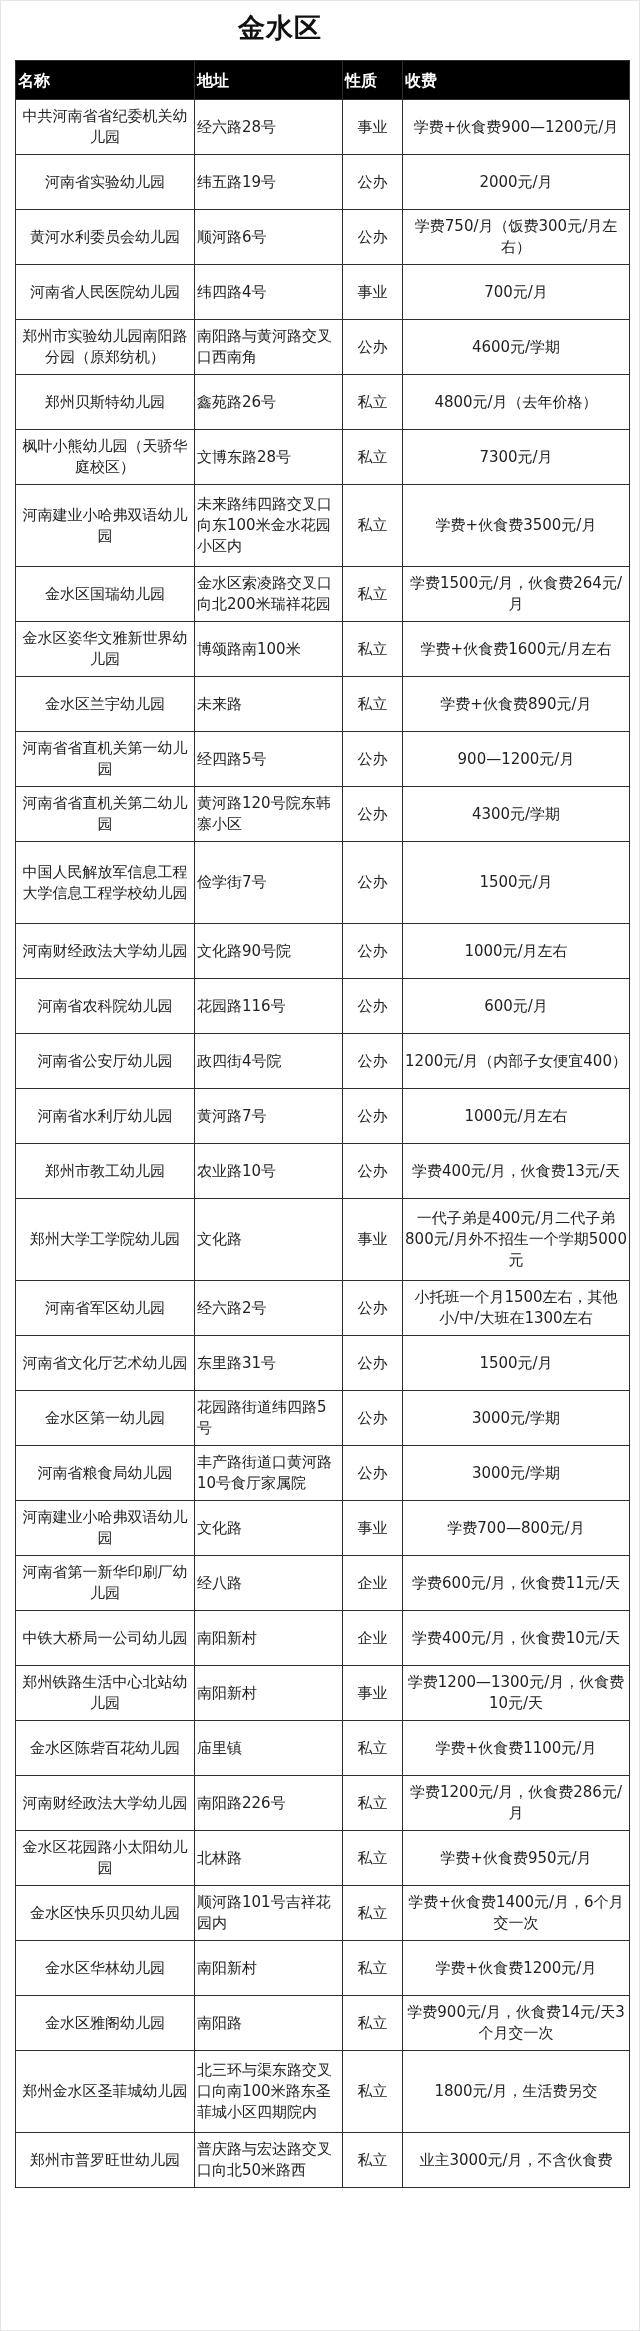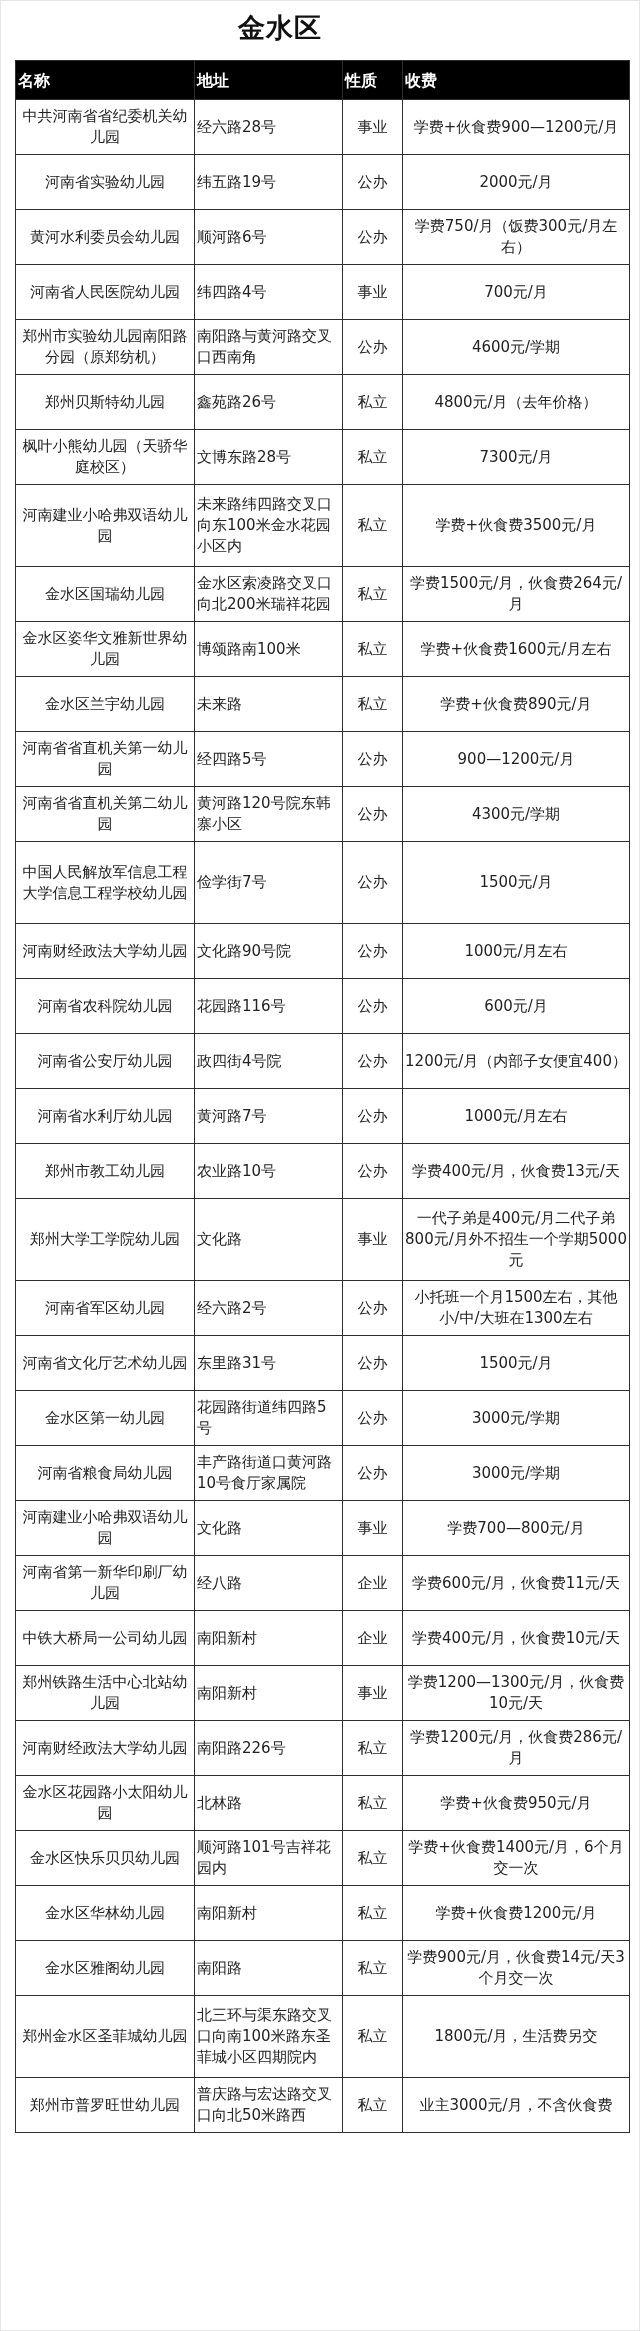--- a/index.html
+++ b/index.html
@@ -202,20 +202,26 @@
         <td class="type">企业</td>
         <td class="fee">学费400元/月，伙食费10元/天</td>
       </tr>
       <tr class="r2">
         <td class="name">郑州铁路生活中心北站幼儿园</td>
         <td class="addr">南阳新村</td>
         <td class="type">事业</td>
         <td class="fee">学费1200—1300元/月，伙食费10元/天</td>
       </tr>
       <tr class="r2">
+        <td class="name">金水区陈砦百花幼儿园</td>
+        <td class="addr">庙里镇</td>
+        <td class="type">私立</td>
+        <td class="fee">学费+伙食费1100元/月</td>
+      </tr>
+      <tr class="r2">
         <td class="name">河南财经政法大学幼儿园</td>
         <td class="addr">南阳路226号</td>
         <td class="type">私立</td>
         <td class="fee">学费1200元/月，伙食费286元/月</td>
       </tr>
       <tr class="r2">
         <td class="name">金水区花园路小太阳幼儿园</td>
         <td class="addr">北林路</td>
         <td class="type">私立</td>
         <td class="fee">学费+伙食费950元/月</td>

